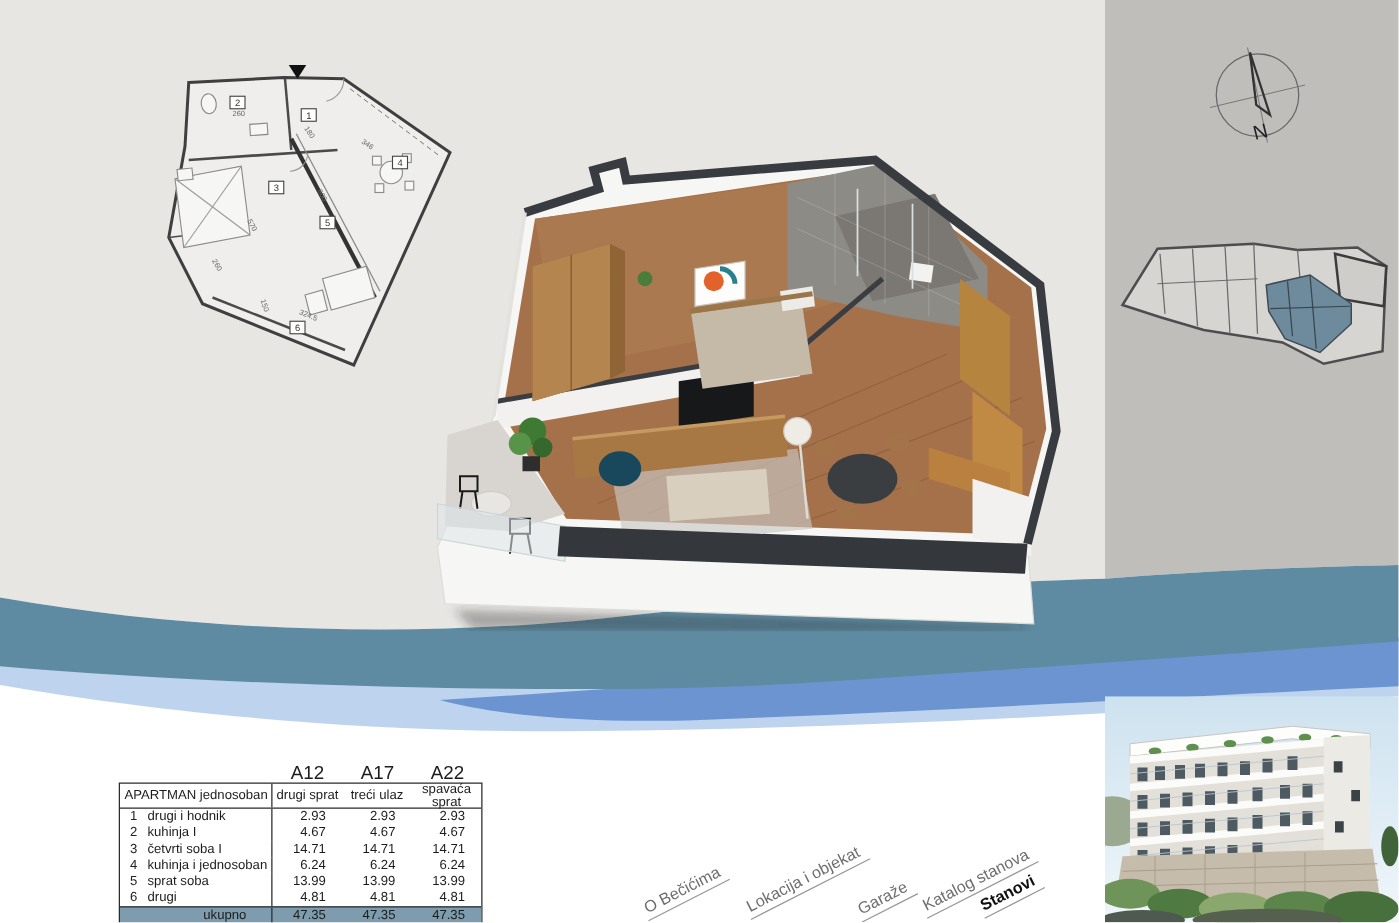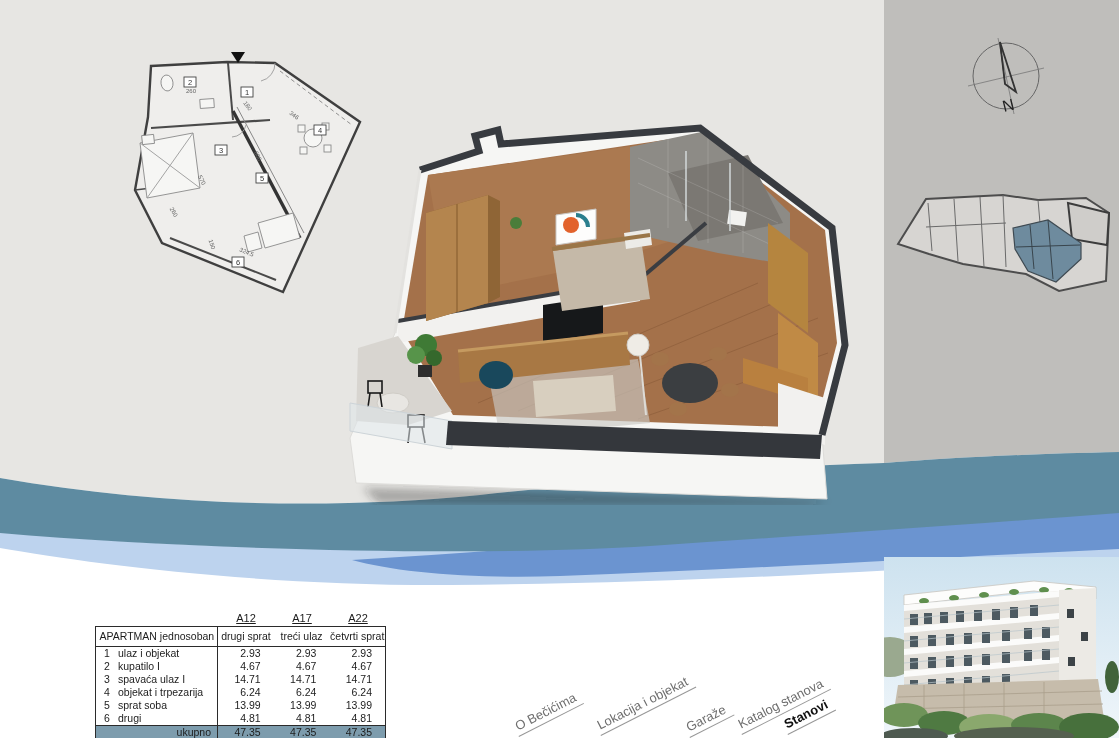--- a/index.html
+++ b/index.html
@@ -4,35 +4,35 @@
 <style>
   html,body{margin:0;padding:0;background:#ffffff;}
   #page{position:relative;width:1119px;height:738px;overflow:hidden;background:#ffffff;
         font-family:"Liberation Sans",sans-serif;}
   #page svg{position:absolute;display:block;}
 
   
   .area-table{position:absolute;left:95px;top:611px;width:291px;color:#1c1c1c;
               font-size:10.5px;line-height:1;}
   .at-row{display:flex;align-items:center;}
-  .at-units{height:15px;font-size:11px;text-decoration:underline;}
+  .at-units{height:15px;font-size:15px;}
   .at-units .sp{width:123px;}
   .at-units .u{width:56px;text-align:center;}
   .at-box{border:1px solid #2b2b2b;}
   .at-head{height:19px;border-bottom:1px solid #2b2b2b;justify-content:center;}
   .at-namecol{width:123px;box-sizing:border-box;border-right:1px solid #2b2b2b;
               display:flex;align-items:center;height:100%;}
   .at-head .at-namecol{justify-content:flex-end;padding-right:3px;}
   .at-val{width:56px;box-sizing:border-box;text-align:right;padding-right:13px;}
   .at-head .at-val{text-align:center;padding-right:0;}
   .at-data{height:13px;}
   .at-num{width:22px;text-align:center;color:#222;}
   .at-name{flex:1;text-align:left;}
   .at-total{height:13px;border-top:1px solid #2b2b2b;background:#7d9cad;}
-  .at-total .at-namecol{justify-content:flex-end;padding-right:6px;border-right:1px solid #2b2b2b;}
+  .at-total .at-namecol{justify-content:flex-end;padding-right:20px;border-right:1px solid #2b2b2b;}
   .at-total .at-val{font-weight:normal;}
 
   
   .nav-link{position:absolute;transform:rotate(-27deg);transform-origin:0 100%;
             white-space:nowrap;color:#6e6e6e;font-size:13px;padding:0 5px 2px 2px;
             border-bottom:1px solid #979797;cursor:pointer;}
   .nav-link.active{color:#101010;font-weight:bold;}
 </style>
 </head>
 <body>
@@ -341,53 +341,53 @@
       <div class="sp"></div>
       <div class="u">A12</div>
       <div class="u">A17</div>
       <div class="u">A22</div>
     </div>
     <div class="at-box">
       <div class="at-row at-head">
         <div class="at-namecol">APARTMAN jednosoban</div>
         <div class="at-val">drugi sprat</div>
         <div class="at-val">treći ulaz</div>
-        <div class="at-val">četvrti sprat</div>
+        <div class="at-val">spavaća sprat</div>
       </div>
       <div class="at-row at-data">
         <div class="at-namecol">
             <span class="at-num">1</span>
-            <span class="at-name">ulaz i objekat</span>
+            <span class="at-name">drugi i hodnik</span>
           </div>
         <div class="at-val">2.93</div>
         <div class="at-val">2.93</div>
         <div class="at-val">2.93</div>
       </div>
       <div class="at-row at-data">
         <div class="at-namecol">
             <span class="at-num">2</span>
-            <span class="at-name">kupatilo I</span>
+            <span class="at-name">kuhinja I</span>
           </div>
         <div class="at-val">4.67</div>
         <div class="at-val">4.67</div>
         <div class="at-val">4.67</div>
       </div>
       <div class="at-row at-data">
         <div class="at-namecol">
             <span class="at-num">3</span>
-            <span class="at-name">spavaća ulaz I</span>
+            <span class="at-name">četvrti soba I</span>
           </div>
         <div class="at-val">14.71</div>
         <div class="at-val">14.71</div>
         <div class="at-val">14.71</div>
       </div>
       <div class="at-row at-data">
         <div class="at-namecol">
             <span class="at-num">4</span>
-            <span class="at-name">objekat i trpezarija</span>
+            <span class="at-name">kuhinja i jednosoban</span>
           </div>
         <div class="at-val">6.24</div>
         <div class="at-val">6.24</div>
         <div class="at-val">6.24</div>
       </div>
       <div class="at-row at-data">
         <div class="at-namecol">
             <span class="at-num">5</span>
             <span class="at-name">sprat soba</span>
           </div>

